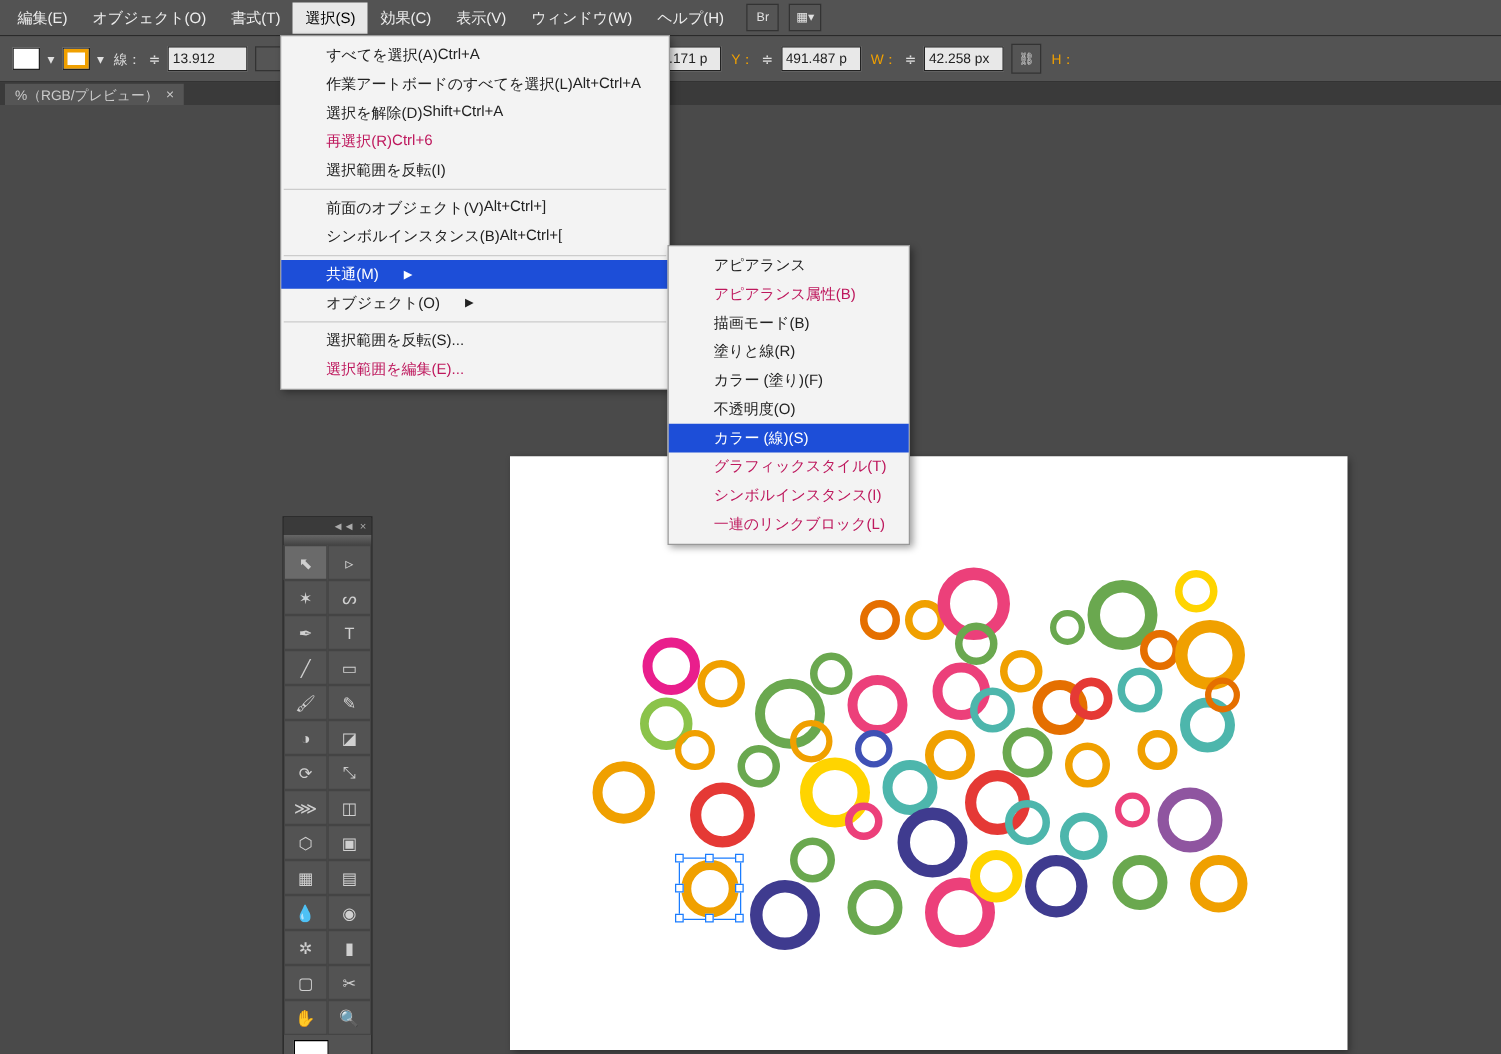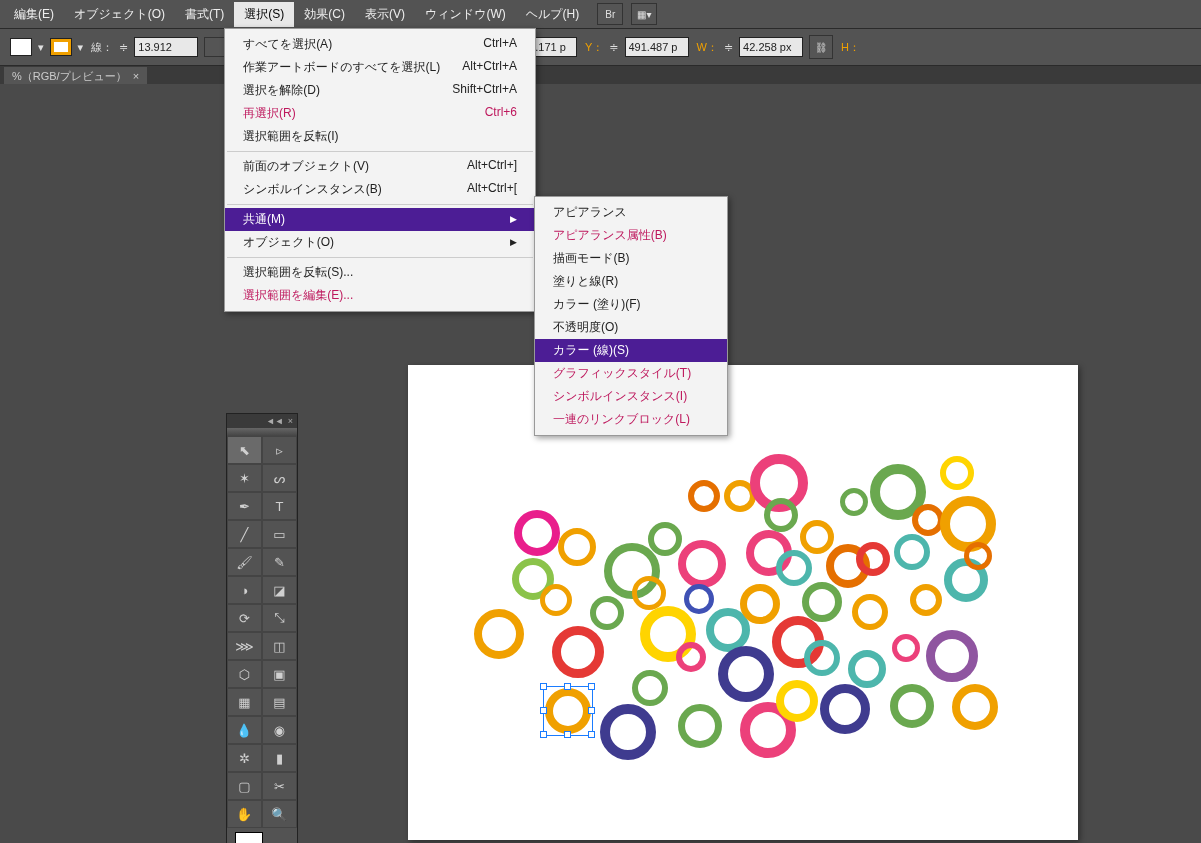--- a/index.html
+++ b/index.html
@@ -26,22 +26,22 @@
 .toolspanel{position:absolute;left:226px;top:413px;width:70px;background:#535353;border:1px solid #222}
 .toolspanel .grip{height:14px;background:#3a3a3a;display:flex;justify-content:flex-end;align-items:center;gap:4px;padding-right:4px}
 .toolspanel .grip span{font-size:9px;color:#aaa}
 .toolsgrid{display:grid;grid-template-columns:1fr 1fr}
 .tool{height:26px;display:flex;align-items:center;justify-content:center;border:1px solid #444;font-size:13px;color:#d0d0d0}
 .tool.sel{background:#6a6a6a}
 .fillstroke{height:50px;position:relative}
 .fillstroke .fillsw{position:absolute;width:26px;height:26px;background:#fff;border:1px solid #000;left:8px;top:4px}
 
 .menu{position:absolute;background:#f3f3f3;border:1px solid #999;box-shadow:2px 2px 6px rgba(0,0,0,0.4);color:#222;font-size:12px;padding:4px 0;min-width:300px}
-.menu .row{display:flex;justify-content:space-between;padding:3px 18px;white-space:nowrap}
-.menu .row.hl{background:#4c1d95;color:#fff}
+.menu .row{display:flex;padding:3px 36px;white-space:nowrap}
+.menu .row.hl{background:#1d4ed8;color:#fff}
 .menu .row.dis{color:#be185d}
 .menu .sep{height:1px;background:#ccc;margin:3px 2px}
 .menu .arrow::after{content:"▶";font-size:9px;margin-left:20px}
 .menu1{left:224px;top:28px;width:310px}
 .menu2{left:534px;top:196px;width:192px;min-width:192px}
 
 .ring{position:absolute;border-radius:50%;border-style:solid}
 .selring{position:absolute;border:1px solid #1a7cff}
 .selhandle{position:absolute;width:5px;height:5px;background:#fff;border:1px solid #1a7cff}
 </style>

